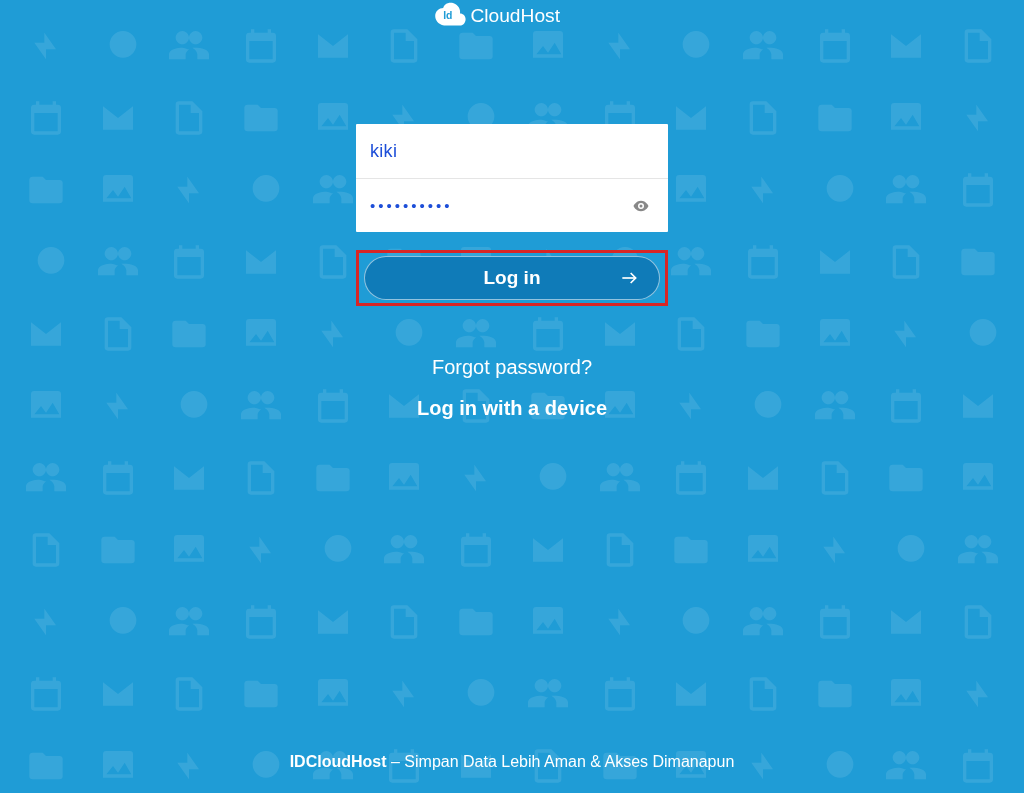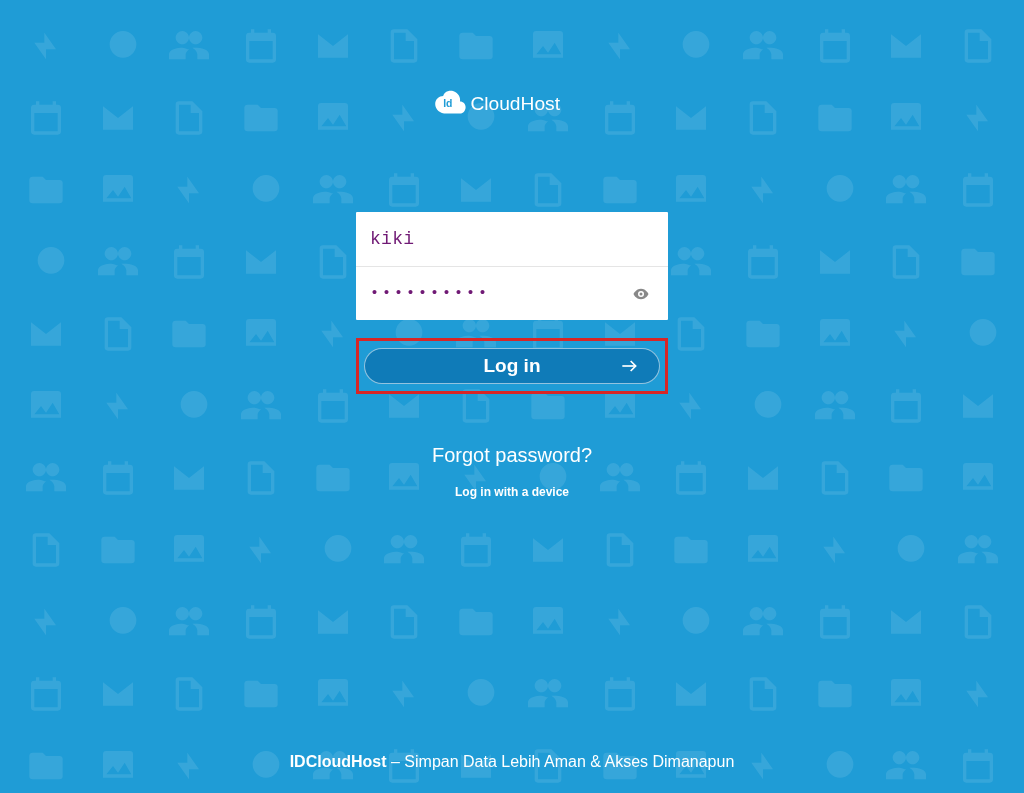--- a/index.html
+++ b/index.html
@@ -45,21 +45,20 @@
     .content {
       position: relative;
       z-index: 10;
       display: flex;
       flex-direction: column;
       align-items: center;
       width: 100%;
       height: 100%;
     }
     .logo-wrap {
-      margin-top: 88px;
       display: flex;
       align-items: center;
       justify-content: center;
       color: #fff;
     }
     .logo-wrap svg {
       width: 160px;
       height: auto;
     }
     .login-box {
@@ -78,24 +77,23 @@
     }
     .field + .field {
       border-top: 1px solid #e5e5e5;
     }
     .field input {
       width: 100%;
       height: 100%;
       border: none;
       outline: none;
       font-size: 18px;
-      color: #701a75;
+      color: #1d4ed8;
       background: transparent;
       letter-spacing: 0.3px;
-      font-family: Liberation Mono, monospace;
     }
     .field input[type="password"] {
       letter-spacing: 3px;
       font-size: 15px;
     }
     .eye-icon {
       position: absolute;
       right: 18px;
       top: 50%;
       transform: translateY(-50%);
@@ -111,21 +109,21 @@
       margin-top: 18px;
       width: 312px;
       height: 56px;
       border: 3px solid #d82626;
       display: flex;
       align-items: center;
       justify-content: center;
     }
     .login-btn {
       width: 296px;
-      height: 36px;
+      height: 44px;
       background: #0f7bb8;
       border: 1px solid rgba(255,255,255,0.55);
       border-radius: 22px;
       color: #fff;
       font-size: 19px;
       font-weight: 600;
       display: flex;
       align-items: center;
       justify-content: center;
       position: relative;
@@ -146,21 +144,21 @@
     .forgot-link {
       margin-top: 50px;
       color: #fff;
       font-size: 20px;
       cursor: pointer;
       font-weight: 400;
     }
     .device-link {
       margin-top: 18px;
       color: #fff;
-      font-size: 12px;
+      font-size: 20px;
       font-weight: 700;
       cursor: pointer;
     }
     .footer {
       position: absolute;
       bottom: 22px;
       width: 100%;
       text-align: center;
       color: #fff;
       font-size: 16px;

